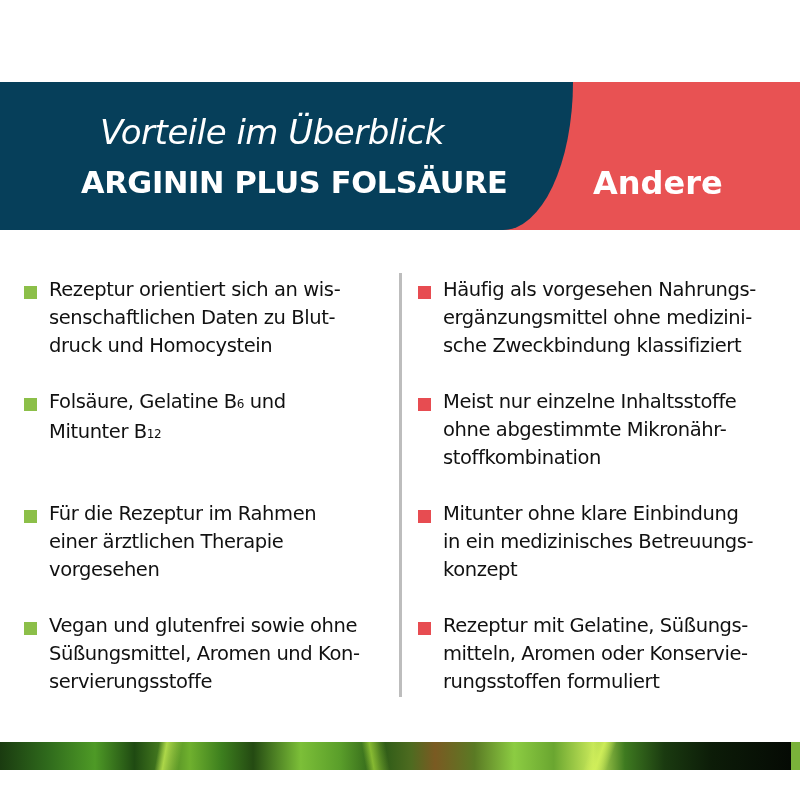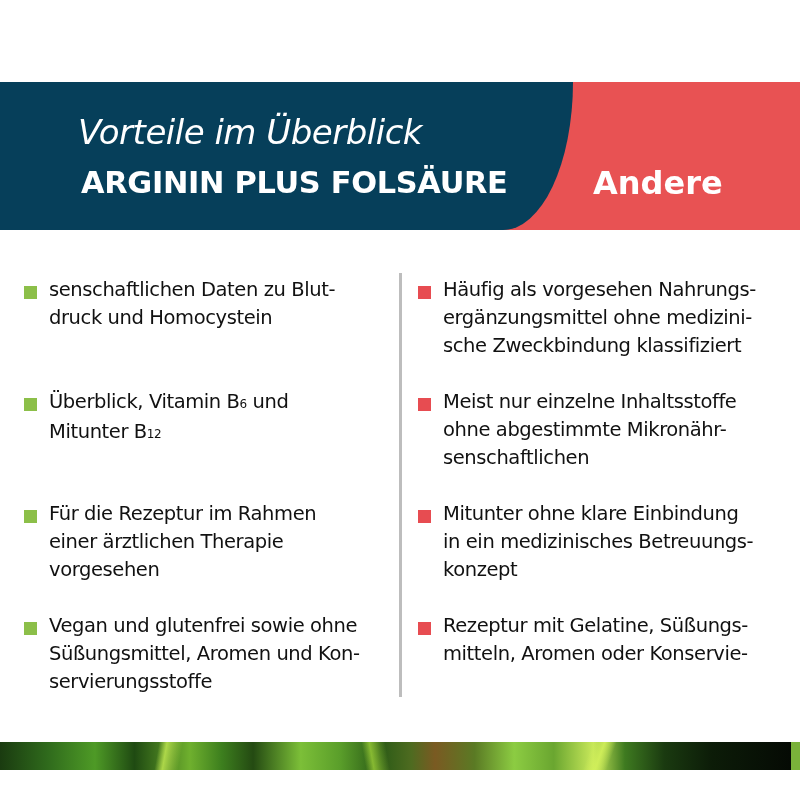--- a/index.html
+++ b/index.html
@@ -1,21 +1,21 @@
 <!DOCTYPE html>
 <html><head>
 <meta charset="utf-8">
 <style>
   html, body { margin:0; padding:0; }
   body { width:800px; height:800px; background:#ffffff; position:relative; overflow:hidden;
          font-family: "DejaVu Sans", "Liberation Sans", sans-serif; }
   .header { position:absolute; left:0; top:82px; width:800px; height:148px; background:#e85253; }
   .header-navy { position:absolute; left:0; top:0; width:573px; height:148px; background:#063f5a;
                  border-bottom-right-radius: 70px 148px; }
-  .title-sub { position:absolute; left:78px; top:30px; color:#ffffff; font-style:italic; font-weight:300;
+  .title-sub { position:absolute; left:100px; top:30px; color:#ffffff; font-style:italic; font-weight:300;
                font-size:34px; letter-spacing:-0.5px; white-space:nowrap; font-family:"DejaVu Sans", sans-serif; }
   .title-main { position:absolute; left:81px; top:82px; color:#ffffff; font-weight:bold; font-size:31px;
                 letter-spacing:-0.3px; white-space:nowrap; font-family:"DejaVu Sans", sans-serif; transform:scaleX(0.98); transform-origin:left; }
   .title-other { position:absolute; left:593px; top:82px; color:#ffffff; font-weight:bold; font-size:32px;
                  white-space:nowrap; font-family:"DejaVu Sans", sans-serif;text-align:right; }
   .divider { position:absolute; left:399px; top:273px; width:3px; height:424px; background:#bdbdbd; }
   .col { position:absolute; top:281px; }
   .col-left { left:24px; width:370px; }
   .col-right { left:418px; width:380px; }
   .item { position:absolute; left:0; }
@@ -46,28 +46,29 @@
   </div>
   <div class="title-other">Andere</div>
 </div>
 
 <div class="divider"></div>
 
 <div class="col col-left">
   <div class="item" style="top:0">
     <span class="bullet green"></span>
     <div class="item-text">
+      <span class="line">Rezeptur orientiert sich an wis-</span>
       <span class="line">senschaftlichen Daten zu Blut-</span>
       <span class="line">druck und Homocystein</span>
     </div>
   </div>
   <div class="item" style="top:112px">
     <span class="bullet green"></span>
     <div class="item-text">
-      <span class="line"><span>Überblick, Vitamin B</span><span class="sub">6</span><span> und</span></span>
+      <span class="line"><span>Folsäure, Gelatine B</span><span class="sub">6</span><span> und</span></span>
       <span class="line"><span>Mitunter B</span><span class="sub">12</span></span>
     </div>
   </div>
   <div class="item" style="top:224px">
     <span class="bullet green"></span>
     <div class="item-text">
       <span class="line">Für die Rezeptur im Rahmen</span>
       <span class="line">einer ärztlichen Therapie</span>
       <span class="line">vorgesehen</span>
     </div>
@@ -89,34 +90,35 @@
       <span class="line">Häufig als vorgesehen Nahrungs-</span>
       <span class="line">ergänzungsmittel ohne medizini-</span>
       <span class="line">sche Zweckbindung klassifiziert</span>
     </div>
   </div>
   <div class="item" style="top:112px">
     <span class="bullet red"></span>
     <div class="item-text">
       <span class="line">Meist nur einzelne Inhaltsstoffe</span>
       <span class="line">ohne abgestimmte Mikronähr-</span>
-      <span class="line">senschaftlichen</span>
+      <span class="line">stoffkombination</span>
     </div>
   </div>
   <div class="item" style="top:224px">
     <span class="bullet red"></span>
     <div class="item-text">
       <span class="line">Mitunter ohne klare Einbindung</span>
       <span class="line">in ein medizinisches Betreuungs-</span>
       <span class="line">konzept</span>
     </div>
   </div>
   <div class="item" style="top:336px">
     <span class="bullet red"></span>
     <div class="item-text">
       <span class="line">Rezeptur mit Gelatine, Süßungs-</span>
       <span class="line">mitteln, Aromen oder Konservie-</span>
+      <span class="line">rungsstoffen formuliert</span>
     </div>
   </div>
 </div>
 
 <div class="grass"></div>
 <div class="grass-tab"></div>
 
 </body></html>

